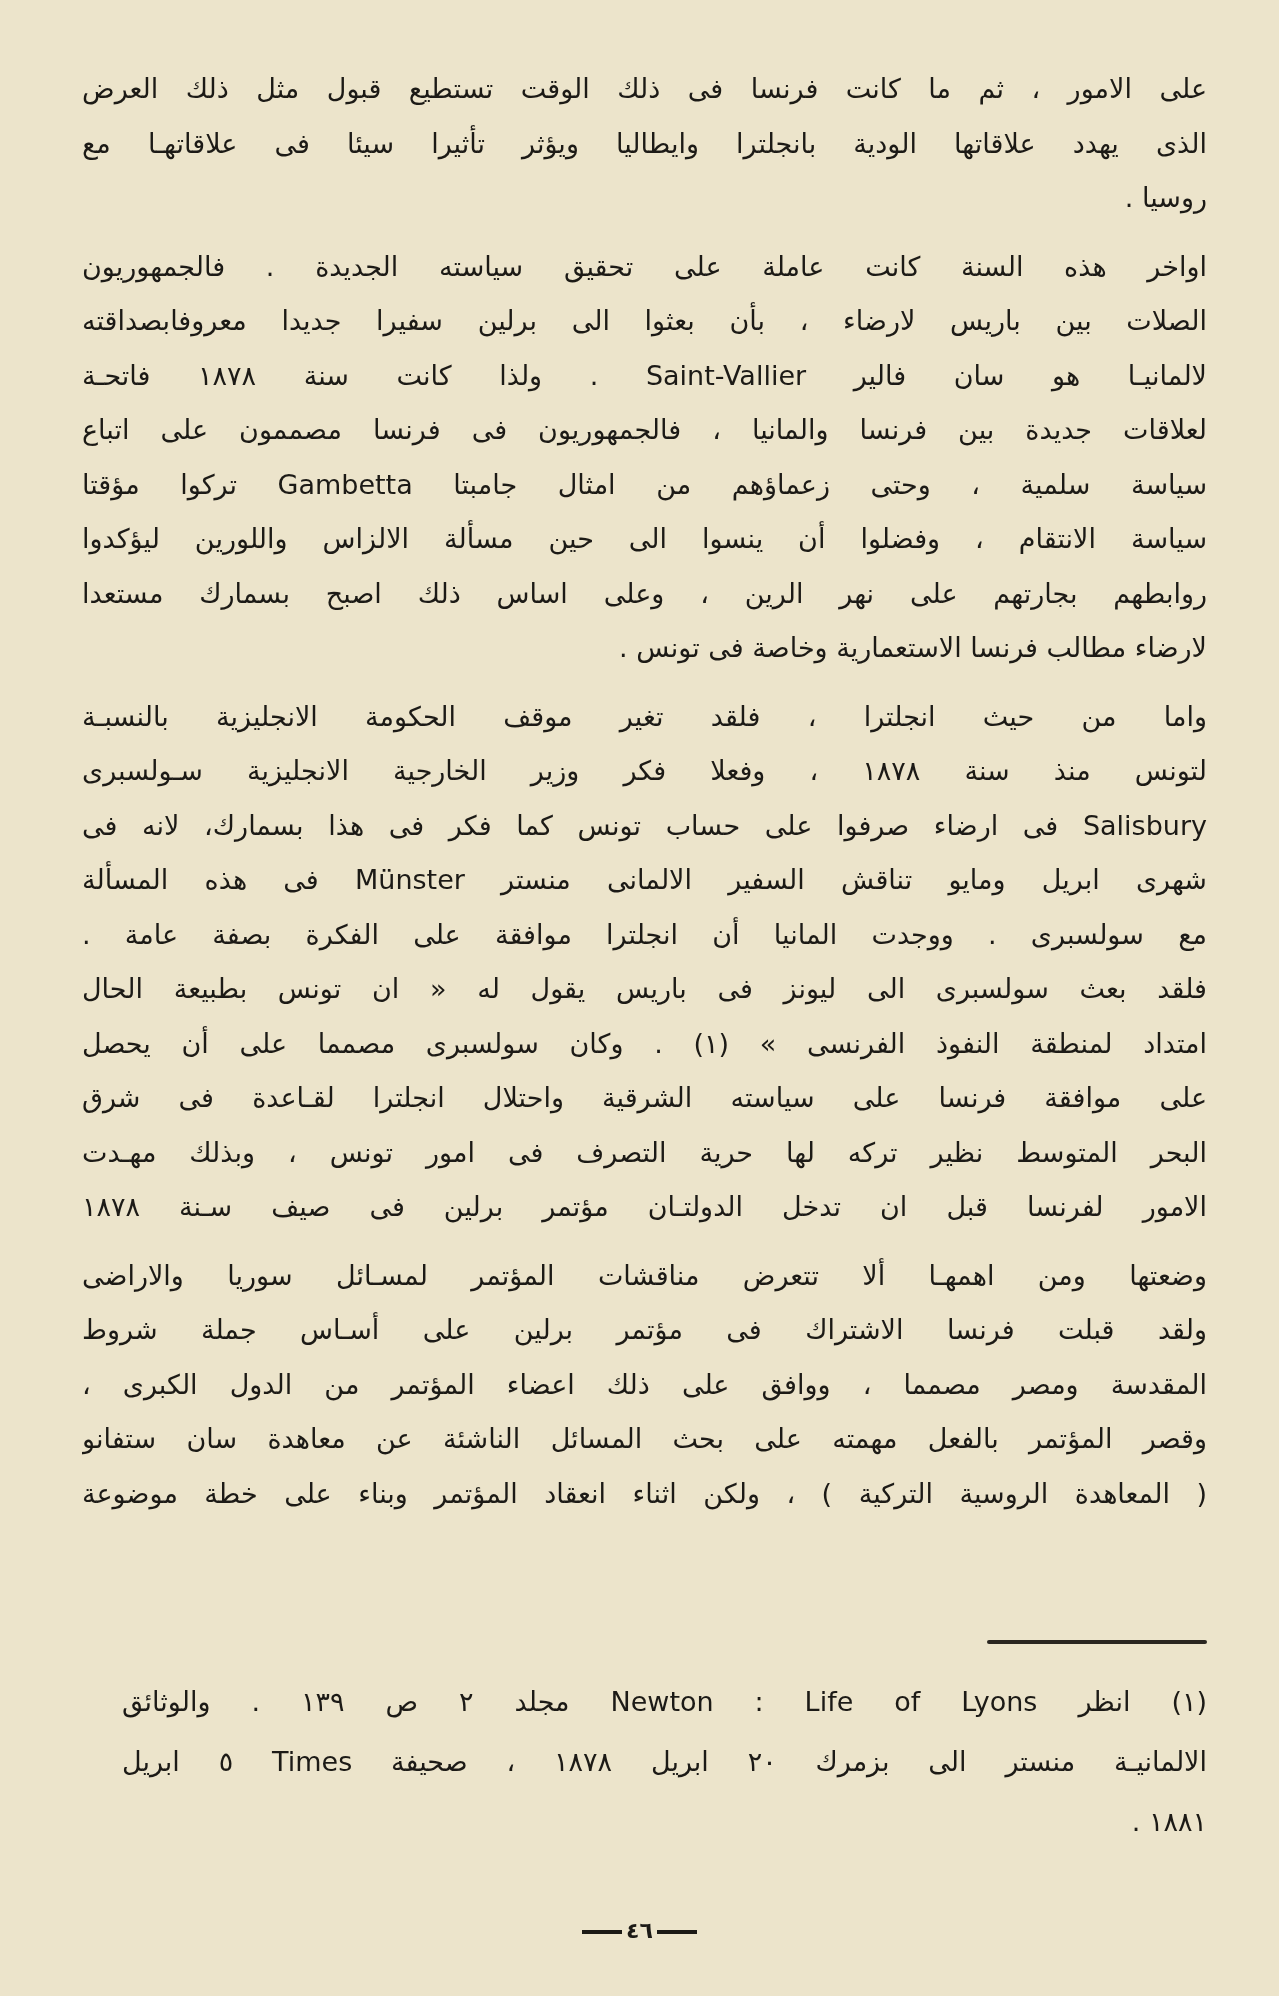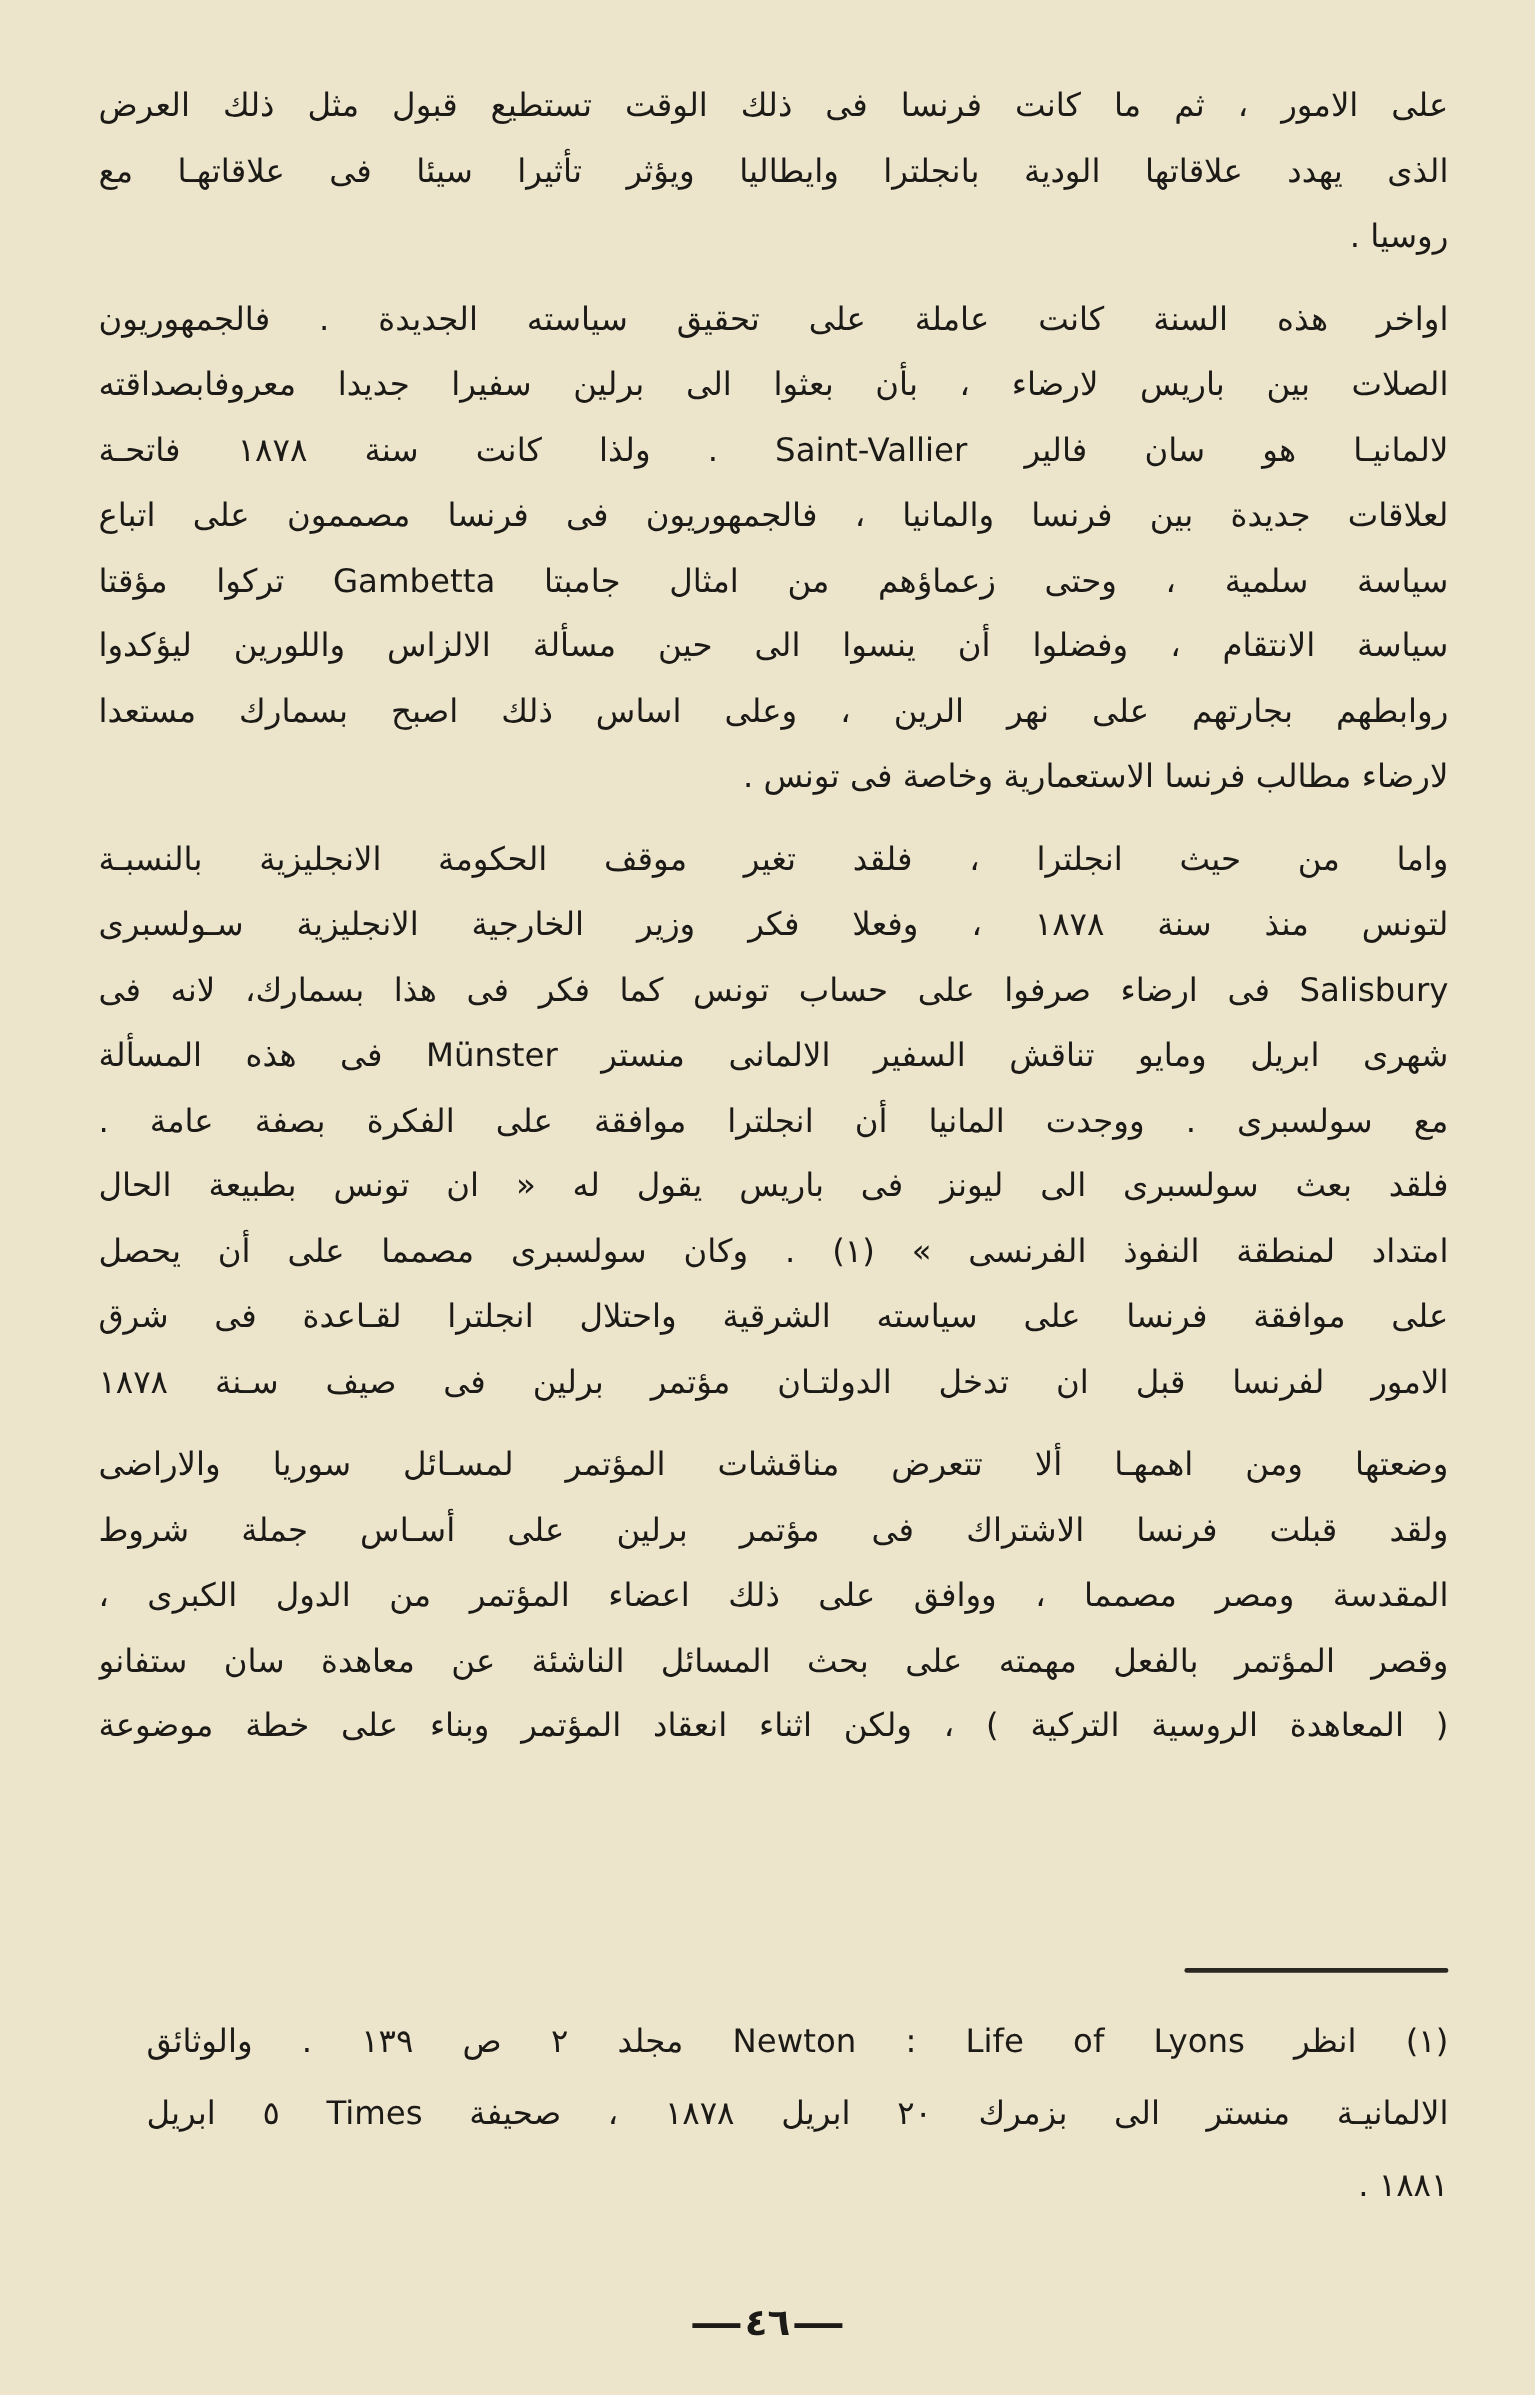--- a/index.html
+++ b/index.html
@@ -32,21 +32,21 @@
   .rule {
     position:absolute; right:72px; top:1640px; width:220px; height:4px;
     background:#2a2620; border-radius:2px;
   }
   .footnotes {
     position:absolute; left:82px; top:1672px; width:1125px; direction:rtl;
   }
   .footnotes .line { font-size:27px; line-height:60px; height:60px;margin-left:40px; }
   .pagenum {
     position:absolute; left:0; right:0; top:1918px; text-align:center;
-    font-size:31px; font-weight:bold; direction:rtl;
+    font-size:22px; font-weight:bold; direction:rtl;
   }
   .pagenum .dash { display:inline-block; width:40px; height:4px; background:#1c1a16; vertical-align:middle; margin:0 4px; }
 </style>
 </head>
 <body>
 
 <div class="page">
   <div class="para">
     <span class="line">على الامور ، ثم ما كانت فرنسا فى ذلك الوقت تستطيع قبول مثل ذلك العرض</span>
     <span class="line">الذى يهدد علاقاتها الودية بانجلترا وايطاليا ويؤثر تأثيرا سيئا فى علاقاتهـا مع</span>
@@ -64,20 +64,21 @@
   </div>
   <div class="para">
     <span class="line">واما من حيث انجلترا ، فلقد تغير موقف الحكومة الانجليزية بالنسبـة</span>
     <span class="line">لتونس منذ سنة ١٨٧٨ ، وفعلا فكر وزير الخارجية الانجليزية سـولسبرى</span>
     <span class="line">Salisbury فى ارضاء صرفوا على حساب تونس كما فكر فى هذا بسمارك، لانه فى</span>
     <span class="line">شهرى ابريل ومايو تناقش السفير الالمانى منستر Münster فى هذه المسألة</span>
     <span class="line">مع سولسبرى . ووجدت المانيا أن انجلترا موافقة على الفكرة بصفة عامة .</span>
     <span class="line">فلقد بعث سولسبرى الى ليونز فى باريس يقول له « ان تونس بطبيعة الحال</span>
     <span class="line">امتداد لمنطقة النفوذ الفرنسى » (١) . وكان سولسبرى مصمما على أن يحصل</span>
     <span class="line">على موافقة فرنسا على سياسته الشرقية واحتلال انجلترا لقـاعدة فى شرق</span>
+    <span class="line">البحر المتوسط نظير تركه لها حرية التصرف فى امور تونس ، وبذلك مهـدت</span>
     <span class="line">الامور لفرنسا قبل ان تدخل الدولتـان مؤتمر برلين فى صيف سـنة ١٨٧٨</span>
   </div>
   <div class="para">
     <span class="line">وضعتها ومن اهمهـا ألا تتعرض مناقشات المؤتمر لمسـائل سوريا والاراضى</span>
     <span class="line">ولقد قبلت فرنسا الاشتراك فى مؤتمر برلين على أسـاس جملة شروط</span>
     <span class="line">المقدسة ومصر مصمما ، ووافق على ذلك اعضاء المؤتمر من الدول الكبرى ،</span>
     <span class="line">وقصر المؤتمر بالفعل مهمته على بحث المسائل الناشئة عن معاهدة سان ستفانو</span>
     <span class="line">( المعاهدة الروسية التركية ) ، ولكن اثناء انعقاد المؤتمر وبناء على خطة موضوعة</span>
   </div>
 </div>

